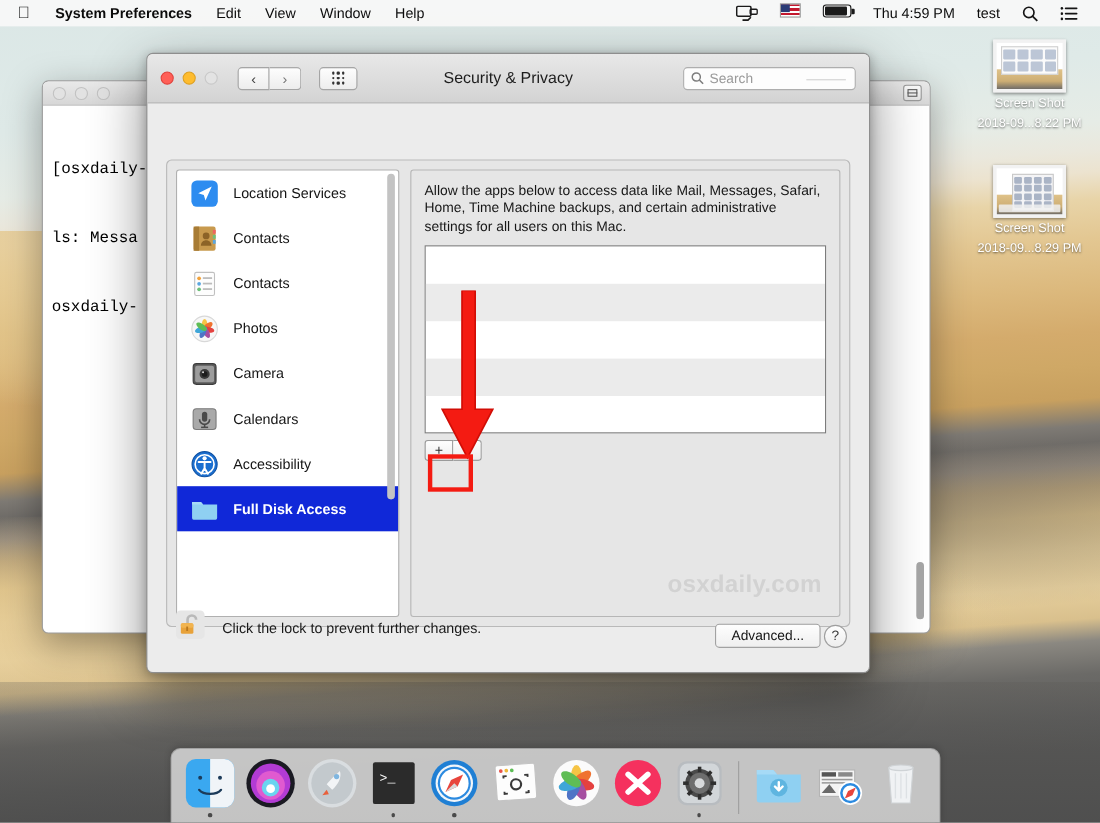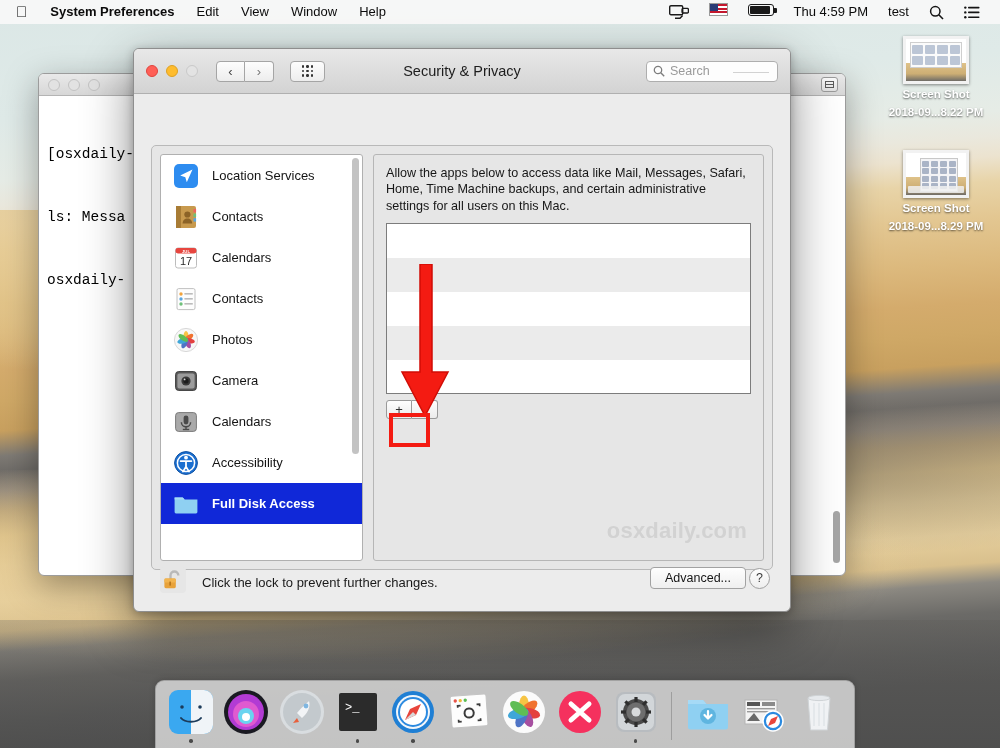--- a/index.html
+++ b/index.html
@@ -95,21 +95,21 @@
   .thumb .tgrid { position:absolute; left:6px; top:6px; right:6px; height:20px;
     display: grid; grid-template-columns: repeat(4, 1fr); gap: 2px; }
   .thumb .tgrid span { background: #bcc6d6; border-radius: 1px; }
   .thumb .tpanel2 { position: absolute; left: 14px; top: 5px; width: 38px; height: 34px; background: #f4f4f6; border: .5px solid #c8c8c8; }
   .thumb .tgrid2 { position:absolute; left:16px; top:8px; width:34px; height:28px;
     display:grid; grid-template-columns: repeat(4,1fr); grid-template-rows: repeat(4,1fr); gap:1.5px; }
   .thumb .tgrid2 span { background:#aab4c6; border-radius:1px; }
   .thumb .tdock { position:absolute; left:2px; right:2px; bottom:2px; height:7px; background:rgba(240,240,240,.85); border-radius:1px; }
   .di-label {
     margin-top: 4px; font-size: 11.5px; line-height: 13.5px; color: #ffffff;
-    text-shadow: 0 1px 2px rgba(0,0,0,.6); font-family: "Liberation Sans", sans-serif; font-weight: bold;
+    text-shadow: 0 1px 2px rgba(0,0,0,.6); font-family: "Liberation Sans", sans-serif;
   }
 
   
   .terminal {
     position: absolute; left: 38px; top: 73px; width: 808px; height: 503px;
     background: #ffffff; border: 1px solid #9c9c9c; border-radius: 6px;
     box-shadow: 0 10px 34px rgba(0,0,0,.35); overflow: hidden; z-index: 10;
   }
   .term-titlebar {
     height: 22px; background: linear-gradient(180deg,#e9e9e9,#d7d7d7);
@@ -169,21 +169,21 @@
     background: linear-gradient(180deg,#fdfdfd,#ededed);
     display: flex; align-items: center; justify-content: center;
   }
   .dots { display: grid; grid-template-columns: repeat(3,2.4px); gap: 2.2px; }
   .dots span { width: 2.4px; height: 2.4px; background: #333; border-radius: 50%; display:block; }
   .prefs-title {
     position: absolute; left: 0; right: 0; text-align: center;
     font-size: 14.5px; color: #1d1d1d; pointer-events: none;
   }
   .searchfield {
-    margin-left: auto; width: 132px; height: 21px; border: 1px solid #aeaeae; border-radius: 4px;
+    margin-left: auto; width: 157px; height: 21px; border: 1px solid #aeaeae; border-radius: 4px;
     background: #fdfdfd; display: flex; align-items: center; padding: 0 6px; gap: 5px;
     position: relative; z-index: 2;
   }
   .searchfield .sph { font-size: 12.5px; color: #9a9a9a; }
   .searchfield .sline { position: absolute; right: 8px; top: 10px; width: 36px; height: 1px; background: #d2d2d2; }
 
   
   .tabrow { position: relative; height: 34px; margin-top: 8px; display: flex; align-items: center; justify-content: center; }
   .tabrule { position: absolute; left: 152px; right: 152px; top: 17px; height: 1px; background: #c0c0c0; }
   .tabs { display: flex; position: relative; z-index: 2; }
@@ -234,21 +234,21 @@
   }
   .pmbtn.plus { border-radius: 3px 0 0 3px; }
   .pmbtn.minus { border-radius: 0 3px 3px 0; border-left: none; }
   .watermark {
     position: absolute; right: 16px; bottom: 16px;
     font-size: 22px; font-weight: bold; color: #d2d2d2; letter-spacing: .2px;
   }
 
   
   .bottombar { position: absolute; left: 0; right: 0; bottom: 0; height: 58px; }
-  .lockrow { position: absolute; left: 24px; top: 12px; display: flex; align-items: center; gap: 14px; }
+  .lockrow { position: absolute; left: 24px; top: 0; display: flex; align-items: center; gap: 14px; }
   .locktxt { font-size: 13px; color: #1a1a1a; }
   .btmright { position: absolute; right: 20px; top: 14px; display: flex; align-items: center; gap: 3px; }
   .advbtn {
     height: 22px; padding: 0 14px; border: 1px solid #a2a2a2; border-radius: 4px;
     background: linear-gradient(180deg,#fefefe,#efefef);
     font-size: 12.5px; color: #151515; display: flex; align-items: center;
   }
   .helpbtn {
     width: 21px; height: 21px; border-radius: 50%; border: 1px solid #9f9f9f;
     background: linear-gradient(180deg,#fefefe,#eeeeee);
@@ -459,31 +459,20 @@
                 <rect x="20.5" y="5" width="2.6" height="3.4" fill="#f0625f"></rect>
                 <rect x="20.5" y="9.6" width="2.6" height="3.4" fill="#6fc07a"></rect>
                 <rect x="20.5" y="14.2" width="2.6" height="3.4" fill="#5aa6e0"></rect>
                 <circle cx="14.4" cy="10.5" r="3.1" fill="#8c6327"></circle>
                 <path d="M9.6 19.5c0-3.1 2.2-5 4.8-5s4.8 1.9 4.8 5z" fill="#8c6327"></path>
               </svg>
             </span>
             <span class="slabel">Contacts</span>
           </div>
 
-          <div class="srow">
-            <span class="ico">
-              <svg width="26" height="26" viewBox="0 0 26 26">
-                <rect x="2.5" y="3" width="21" height="20" rx="2.4" fill="#fff" stroke="#bcbcbc" stroke-width="1"></rect>
-                <rect x="2.5" y="3" width="21" height="5.4" rx="2.4" fill="#e7463f"></rect>
-                <text x="13" y="7.6" font-family="Liberation Sans, sans-serif" font-size="4.2" fill="#fff" text-anchor="middle" font-weight="bold">JUL</text>
-                <text x="13" y="19.6" font-family="Liberation Sans, sans-serif" font-size="11" fill="#2b2b2b" text-anchor="middle">17</text>
-              </svg>
-            </span>
-            <span class="slabel">Calendars</span>
-          </div>
 
           <div class="srow">
             <span class="ico">
               <svg width="26" height="26" viewBox="0 0 26 26">
                 <rect x="4" y="2.6" width="18" height="21" rx="1.6" fill="#fdfdfd" stroke="#c0c0c0" stroke-width="1"></rect>
                 <circle cx="8" cy="8" r="1.7" fill="#f2a33c"></circle>
                 <circle cx="8" cy="13" r="1.7" fill="#5aa6e0"></circle>
                 <circle cx="8" cy="18" r="1.7" fill="#6fc07a"></circle>
                 <rect x="11.4" y="7" width="8.4" height="1.6" fill="#bcbcbc"></rect>
                 <rect x="11.4" y="12" width="8.4" height="1.6" fill="#bcbcbc"></rect>

